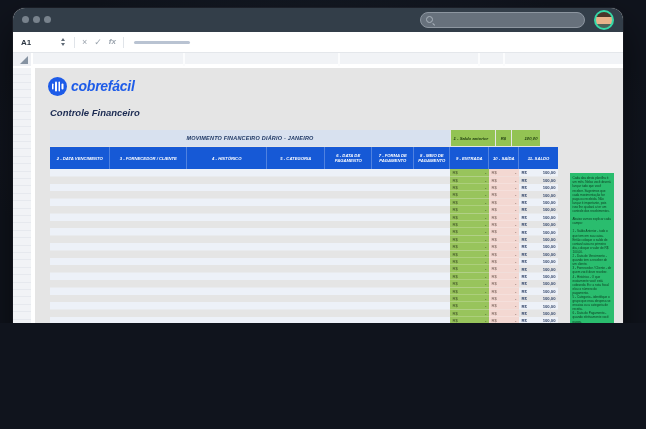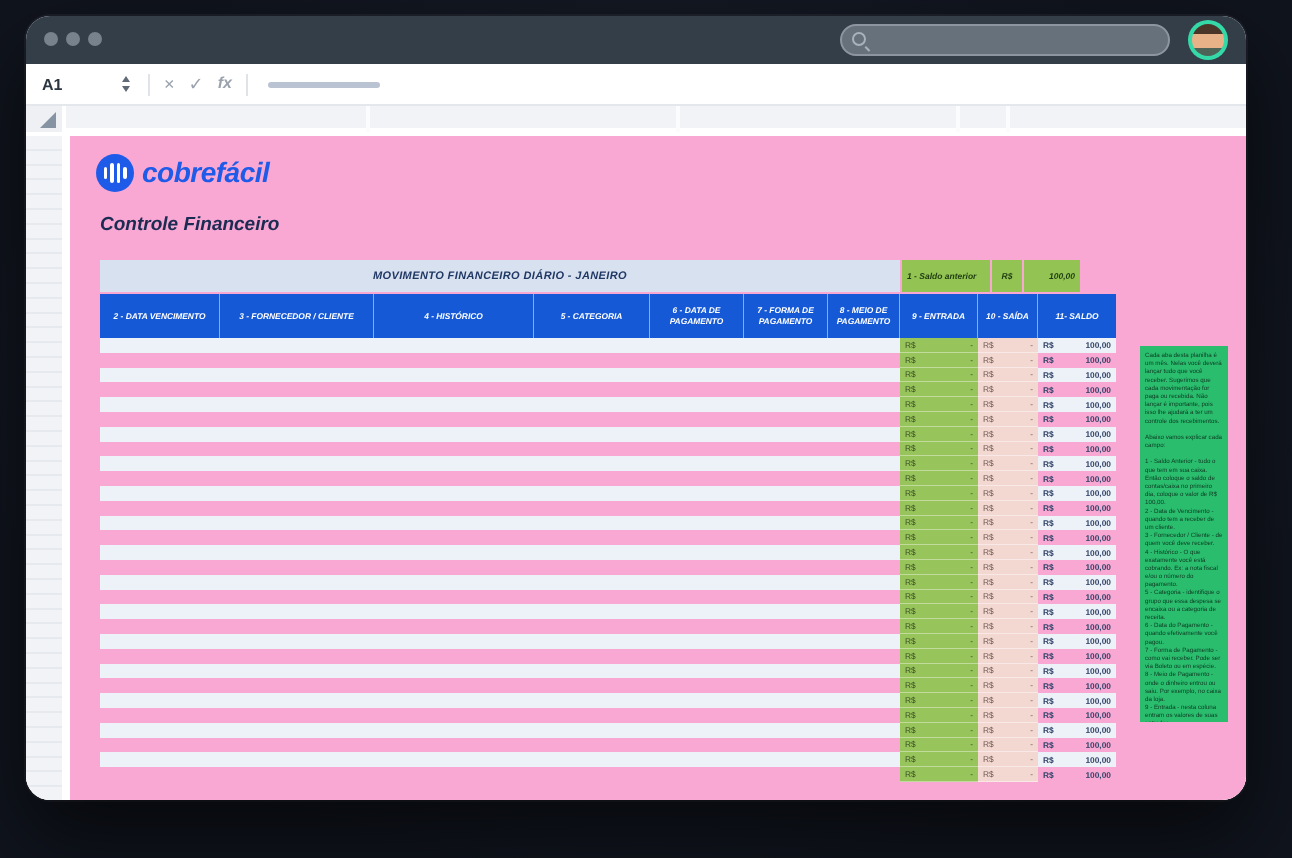--- a/index.html
+++ b/index.html
@@ -1,17 +1,17 @@
 <!DOCTYPE html>
 <html><head>
 <meta charset="utf-8">
 <style>
   html,body{margin:0;padding:0;background:#10141d;}
   *{box-sizing:border-box;}
-  .stage{position:relative;width:646px;height:429px;overflow:hidden;
+  .stage{position:relative;width:646px;height:323px;overflow:hidden;
     background:radial-gradient(ellipse at 50% 45%, #1c2330 0%, #10141d 75%);
     font-family:"Liberation Sans", sans-serif;}
   .window{position:absolute;left:13px;top:8px;width:610px;height:392px;background:#fff;
     border-radius:12px;overflow:hidden;display:flex;flex-direction:column;
     box-shadow:0 18px 40px rgba(0,0,0,.6), 0 0 0 1px rgba(255,255,255,.05);}
   
   .titlebar{position:relative;height:24px;background:#333e49;flex:none;}
   .dots{position:absolute;left:9px;top:8px;display:flex;gap:4px;}
   .dot{width:7px;height:7px;border-radius:50%;background:#78828c;}
   .searchpill{position:absolute;left:407px;top:4px;width:165px;height:16px;border-radius:8px;
@@ -37,21 +37,21 @@
   .formula-placeholder{width:56px;height:3px;border-radius:2px;background:#b9c3d2;margin-left:3px;}
   
   .sheet{position:relative;flex:1;background:#fff;overflow:hidden;}
   .colheaders{position:absolute;left:0;top:0;right:0;height:13px;background:#f1f3f6;border-bottom:2px solid #fff;}
   .csep{position:absolute;top:0;width:2px;height:13px;background:#fbfcfd;}
   .selectall{position:absolute;left:0;top:0;width:20px;height:13px;background:#eef0f4;border-right:2px solid #fff;}
   .tri{position:absolute;right:3px;bottom:2px;width:0;height:0;
     border-bottom:8px solid #8693a2;border-left:8px solid transparent;}
   .rowheaders{position:absolute;left:0;top:15px;width:20px;bottom:0;border-right:2px solid #fff;
     background:repeating-linear-gradient(to bottom,#f1f3f6 0 6.4px,#e6e9ee 6.4px 7.4px);}
-  .canvas{position:absolute;left:22px;top:15px;right:0;bottom:0;background:#f9a8d4;overflow:hidden;}
+  .canvas{position:absolute;left:22px;top:15px;right:0;bottom:0;background:#e5e5e5;overflow:hidden;}
   .content{position:absolute;left:0;top:0;width:1180px;height:670px;transform:scale(0.5);transform-origin:0 0;}
   
   .logo{position:absolute;left:26px;top:18px;display:flex;align-items:center;gap:8px;}
   .logomark{width:38px;height:38px;border-radius:50%;background:#1d5be8;display:flex;align-items:center;justify-content:center;gap:3px;flex:none;}
   .logomark i{display:block;width:3.5px;background:#fff;border-radius:2px;}
   .logomark i:nth-child(1){height:12px;}.logomark i:nth-child(2){height:20px;}
   .logomark i:nth-child(3){height:20px;}.logomark i:nth-child(4){height:12px;}
   .logotext{color:#1d5be8;font-size:28px;font-weight:bold;font-style:italic;letter-spacing:-0.5px;}
   .pagetitle{position:absolute;left:30px;top:78px;font-size:19px;font-weight:bold;font-style:italic;color:#1c2b52;}
   .fintable{position:absolute;left:30px;top:124px;width:1016px;}

